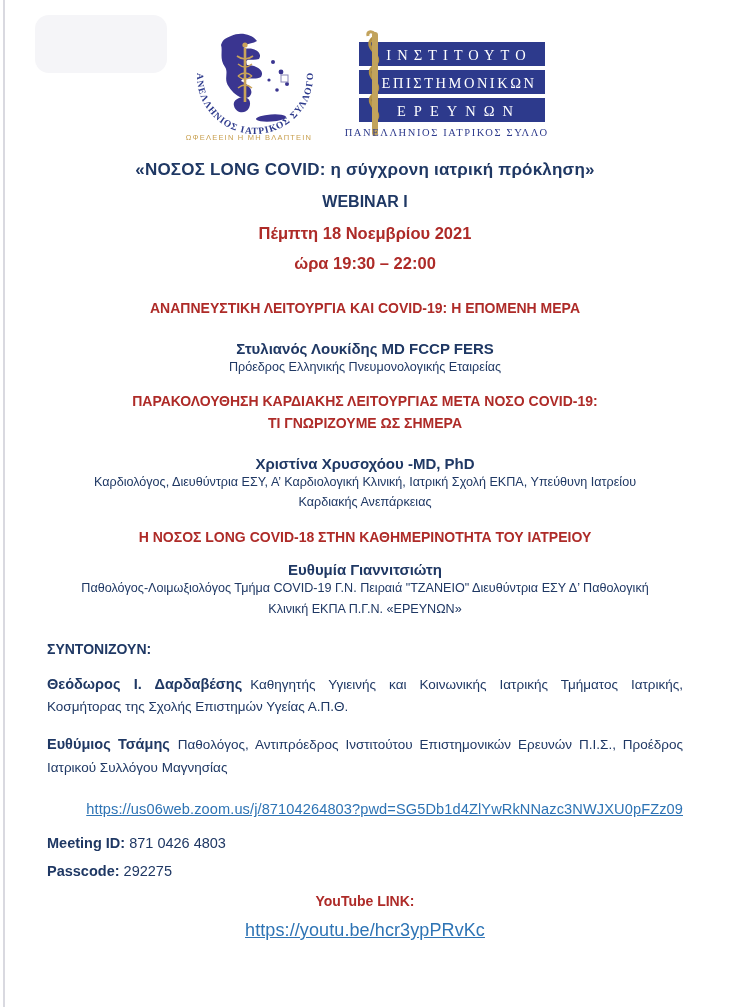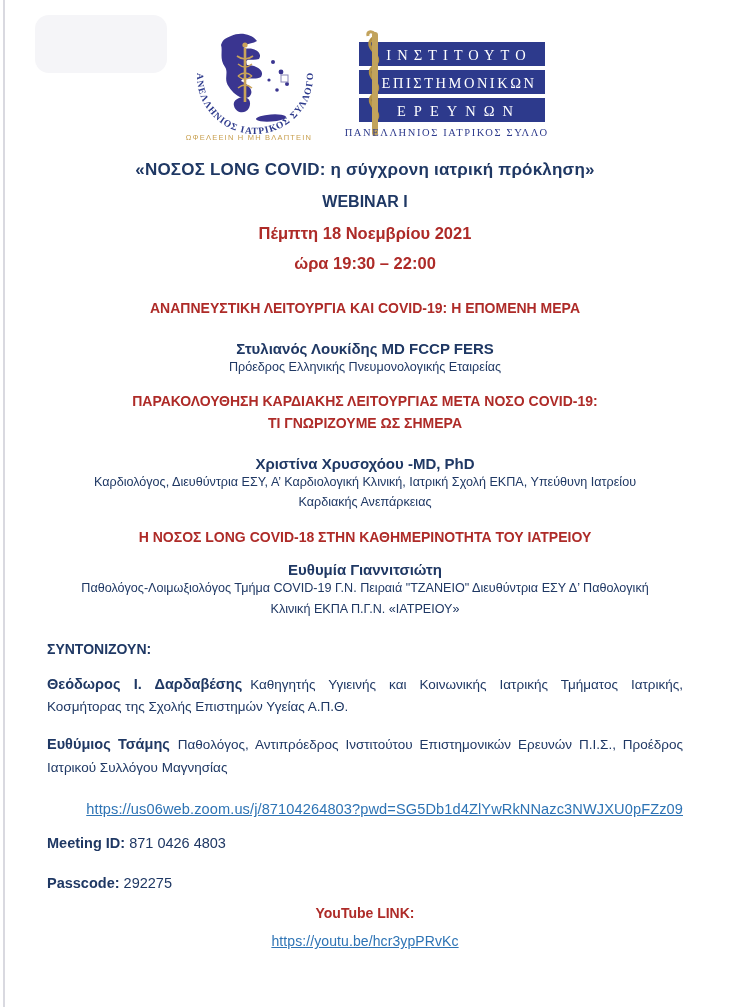--- a/index.html
+++ b/index.html
@@ -70,21 +70,21 @@
   }
   .cred-line{
     margin-top:6px;text-align:left;font-size:14.5px;color:#1F3864;line-height:1.65;
   }
   .cred-line .lbl{font-weight:bold;}
   .cred-block{margin-top:14px;}
   .yt-heading{
     margin-top:9px;font-size:14px;font-weight:bold;color:#AE2B28;
   }
   .yt-link-line{margin-top:11px;}
-  .yt-link-line a.link{font-size:14px;}
+  .yt-link-line a.link{font-size:18px;}
 </style>
 </head>
 <body>
 
 <div class="page-edge-left"></div>
 <div class="scan-blob"></div>
 
 <div class="doc">
 
   <div class="logo-row">
@@ -161,37 +161,37 @@
     <div class="session-heading" style="margin-top:-2px">ΤΙ ΓΝΩΡΙΖΟΥΜΕ ΩΣ ΣΗΜΕΡΑ</div>
     <div class="speaker">Χριστίνα Χρυσοχόου -MD, PhD</div>
     <div class="detail">Καρδιολόγος, Διευθύντρια ΕΣΥ, Α’ Καρδιολογική Κλινική, Ιατρική Σχολή ΕΚΠΑ, Υπεύθυνη Ιατρείου</div>
     <div class="detail">Καρδιακής Ανεπάρκειας</div>
   </div>
 
   <div class="session s3 center">
     <div class="session-heading">Η ΝΟΣΟΣ LONG COVID-18 ΣΤΗΝ ΚΑΘΗΜΕΡΙΝΟΤΗΤΑ ΤΟΥ ΙΑΤΡΕΙΟΥ</div>
     <div class="speaker">Ευθυμία Γιαννιτσιώτη</div>
     <div class="detail">Παθολόγος-Λοιμωξιολόγος Τμήμα COVID-19 Γ.Ν. Πειραιά "ΤΖΑΝΕΙΟ" Διευθύντρια ΕΣΥ Δ’ Παθολογική</div>
-    <div class="detail">Κλινική ΕΚΠΑ  Π.Γ.Ν. «ΙΑΤΡΕΙΟΥ»</div>
+    <div class="detail">Κλινική ΕΚΠΑ  Π.Γ.Ν. «ΕΡΕΥΝΩΝ»</div>
   </div>
 
   <div class="coordinators">
     <div class="coord-heading">ΣΥΝΤΟΝΙΖΟΥΝ:</div>
     <p class="coord-item"><span class="coord-name">Θεόδωρος Ι.  Δαρδαβέσης</span><span>Καθηγητής Υγιεινής και Κοινωνικής Ιατρικής Τμήματος Ιατρικής, Κοσμήτορας της Σχολής Επιστημών Υγείας  Α.Π.Θ.</span></p>
     <p class="coord-item"><span class="coord-name">Ευθύμιος Τσάμης</span><span>Παθολόγος, Αντιπρόεδρος Ινστιτούτου Επιστημονικών Ερευνών Π.Ι.Σ.,  Προέδρος Ιατρικού Συλλόγου Μαγνησίας</span></p>
   </div>
 
 
   <div class="zoom-link-line">
     <a class="link">https://us06web.zoom.us/j/87104264803?pwd=SG5Db1d4ZlYwRkNNazc3NWJXU0pFZz09</a>
   </div>
 
   <div class="cred-block">
     <div class="cred-line"><span class="lbl">Meeting ID:</span><span> 871 0426 4803</span></div>
-    <div class="cred-line" style="margin-top:16px"><span class="lbl">Passcode:</span><span> 292275</span></div>
+    <div class="cred-line" style="margin-top:4px"><span class="lbl">Passcode:</span><span> 292275</span></div>
   </div>
 
   <div class="center yt-heading">YouTube LINK:</div>
   <div class="center yt-link-line">
     <a class="link">https://youtu.be/hcr3ypPRvKc</a>
   </div>
 
 </div>
 
 </body></html>

